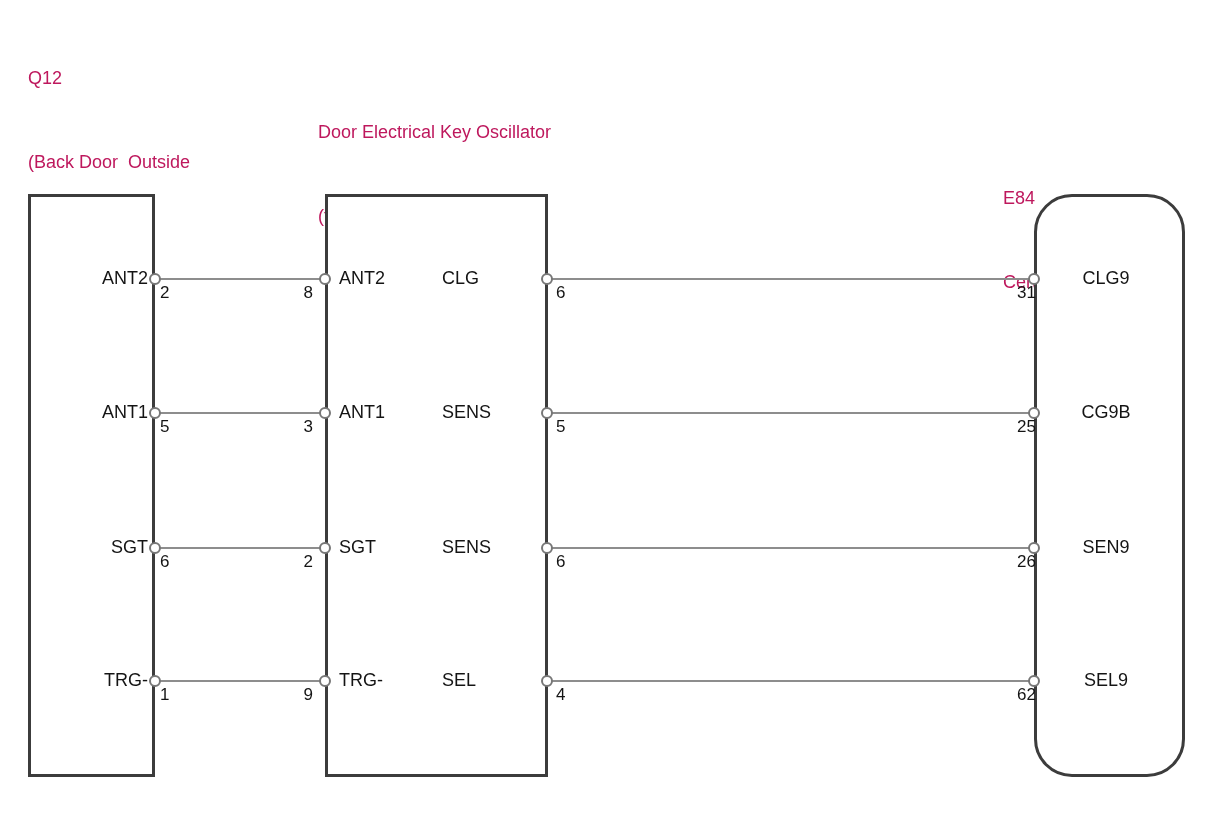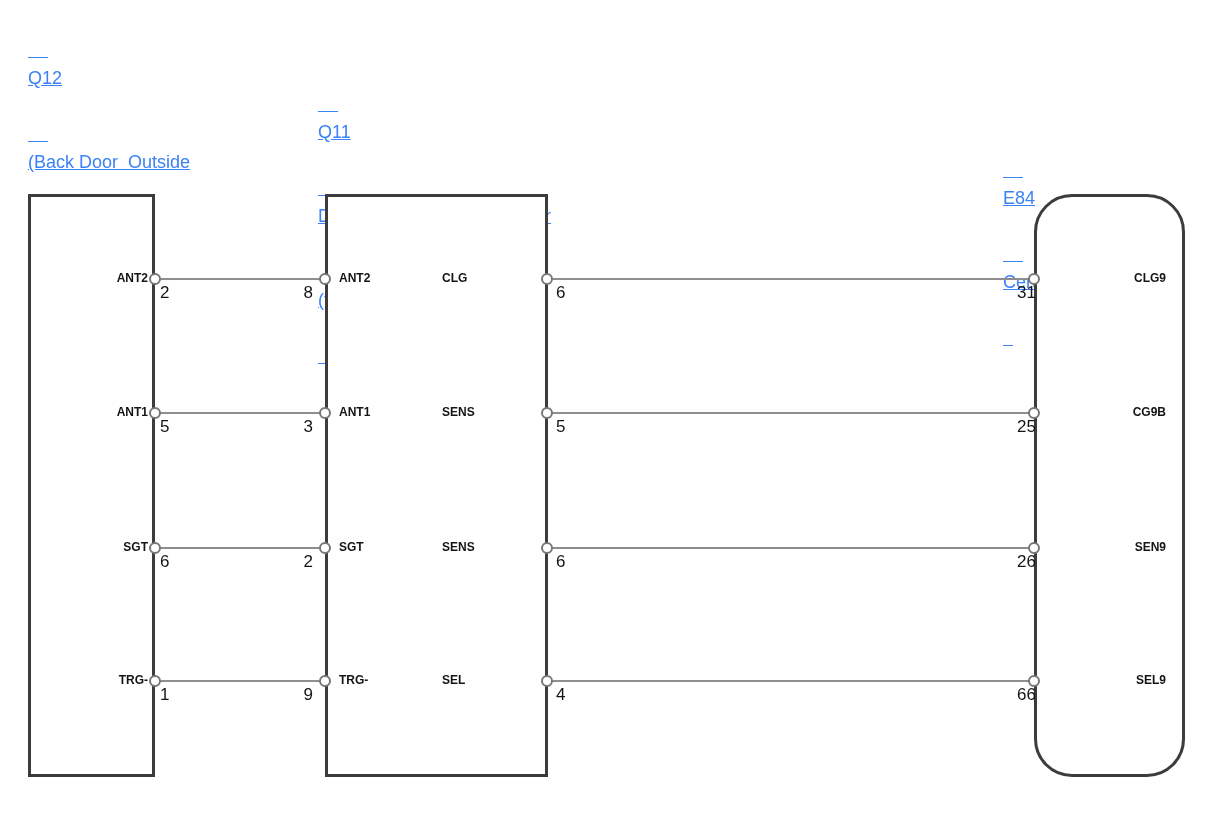--- a/index.html
+++ b/index.html
@@ -5,40 +5,40 @@
   html,body{margin:0;padding:0;background:#ffffff;}
   .stage{
     position:relative;
     width:1210px;height:814px;
     background:#ffffff;
     font-family:"Liberation Sans", sans-serif;
     color:#141414;
     overflow:hidden;
   }
   
-  .hdr{position:absolute;font-size:18px;line-height:28px;white-space:pre;color:#3b82f6;text-decoration:underline;}
+  .hdr{position:absolute;font-size:18px;line-height:28px;white-space:pre;color:#be185d;}
   .hdr-q12{left:28px;top:8px;}
   .hdr-q11{left:318px;top:62px;}
   .hdr-e84{left:1003px;top:128px;}
 
   
   .box{
     position:absolute;top:194px;height:583px;
     border:3px solid #3c3c3c;background:#ffffff;
     box-sizing:border-box;z-index:1;
   }
   .box-q12{left:28px;width:127px;}
   .box-q11{left:325px;width:223px;}
   .box-e84{left:1034px;width:151px;border-radius:38px;}
 
   
   .conn-row{position:absolute;left:0;width:100%;height:0;z-index:2;}
   .rowy0{top:279px;} .rowy1{top:413px;} .rowy2{top:548px;} .rowy3{top:681px;}
 
-  .lbl{position:absolute;top:-12px;font-size:12px;line-height:22px;white-space:pre;font-weight:bold;}
+  .lbl{position:absolute;top:-12px;font-size:18px;line-height:22px;white-space:pre;}
   .pin{position:absolute;top:4px;font-size:17px;line-height:20px;white-space:pre;}
   .wire{position:absolute;top:-1px;height:2px;background:#8d8d8d;}
   .term{
     position:absolute;top:-6px;width:12px;height:12px;
     border-radius:50%;border:2px solid #777777;background:#ffffff;
     box-sizing:border-box;z-index:4;
   }
 
   
   .q12-lbl{left:58px;width:90px;text-align:right;}
@@ -49,35 +49,34 @@
   .term-a2{left:319px;}
   .q11-lbl-a{left:339px;width:120px;text-align:left;}
 
   
   .q11-lbl-b{left:442px;width:95px;text-align:left;}
   .term-b1{left:541px;}
   .q11-pin-b{left:556px;}
   .wire-b{left:547px;width:487px;}
   .e84-pin{left:989px;width:47px;text-align:right;}
   .term-b2{left:1028px;}
-  .e84-lbl{left:1046px;width:120px;text-align:right;}
+  .e84-lbl{left:1046px;width:120px;text-align:center;}
 </style>
 </head>
 <body>
 
 <div class="stage">
 
   <div class="hdr hdr-q12">
     <div>Q12</div>
     <div>(Back Door  Outside</div>
     <div>Handle)</div>
   </div>
 
   <div class="hdr hdr-q11">
-    <div>Q11</div>
     <div>Door Electrical Key Oscillator</div>
     <div>(for Back Door)</div>
   </div>
 
   <div class="hdr hdr-e84">
     <div>E84</div>
     <div>Certification ECU</div>
   </div>
 
   <div class="box box-q12"></div>
@@ -146,18 +145,18 @@
     <span class="pin q11-pin-b">6</span>
     <span class="pin e84-pin">26</span>
     <span class="term term-b2"></span>
     <span class="lbl e84-lbl">SEN9</span>
   </div>
   <div class="conn-row rowy3">
     <span class="lbl q11-lbl-b">SEL</span>
     <span class="wire wire-b"></span>
     <span class="term term-b1"></span>
     <span class="pin q11-pin-b">4</span>
-    <span class="pin e84-pin">66</span>
+    <span class="pin e84-pin">62</span>
     <span class="term term-b2"></span>
     <span class="lbl e84-lbl">SEL9</span>
   </div>
 
 </div>
 
 </body></html>

